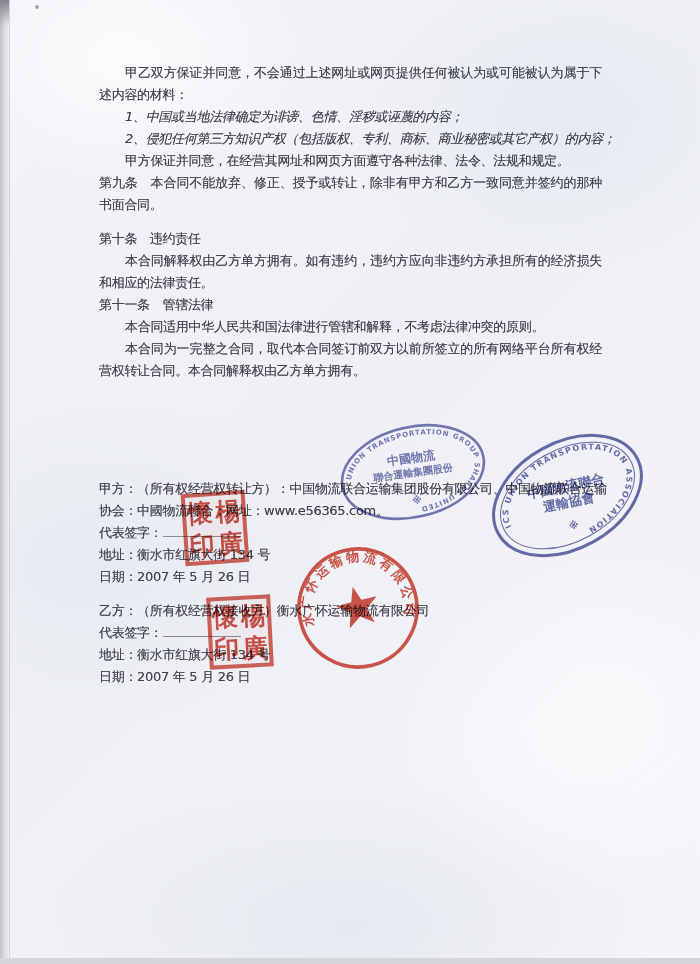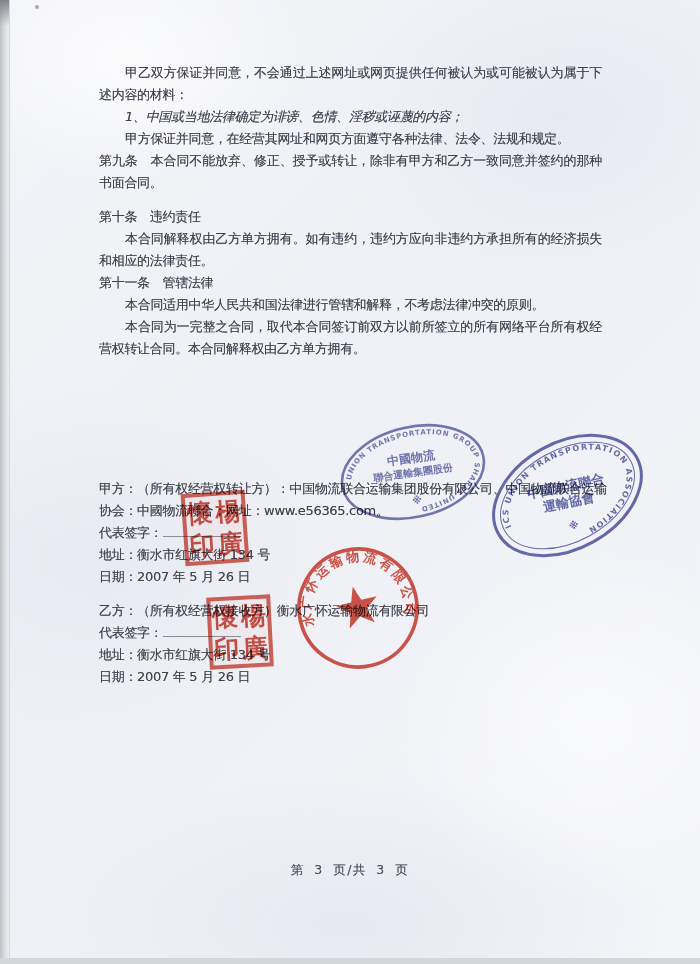--- a/index.html
+++ b/index.html
@@ -74,20 +74,21 @@
 
 <div class="paper">
   <div class="edge-left"></div>
   <div class="edge-bottom"></div>
   <div class="corner-mark"></div>
   <div class="speck"></div>
 
   <div class="doc">
     <p class="indent">甲乙双方保证并同意，不会通过上述网址或网页提供任何被认为或可能被认为属于下述内容的材料：</p>
     <p class="indent one-line">1、中国或当地法律确定为诽谤、色情、淫秽或诬蔑的内容；</p>
+    <p class="indent one-line">2、侵犯任何第三方知识产权（包括版权、专利、商标、商业秘密或其它产权）的内容；</p>
     <p class="indent">甲方保证并同意，在经营其网址和网页方面遵守各种法律、法令、法规和规定。</p>
     <p>第九条　本合同不能放弃、修正、授予或转让，除非有甲方和乙方一致同意并签约的那种书面合同。</p>
     <p class="gap-top">第十条　违约责任</p>
     <p class="indent">本合同解释权由乙方单方拥有。如有违约，违约方应向非违约方承担所有的经济损失和相应的法律责任。</p>
     <p>第十一条　管辖法律</p>
     <p class="indent">本合同适用中华人民共和国法律进行管辖和解释，不考虑法律冲突的原则。</p>
     <p class="indent">本合同为一完整之合同，取代本合同签订前双方以前所签立的所有网络平台所有权经营权转让合同。本合同解释权由乙方单方拥有。</p>
   </div>
 
   <div class="party party-a">
@@ -153,14 +154,13 @@
     <span>印</span>
     <span>廣</span>
   </div>
   <div class="stamp seal-square seal-b">
     <span>懷</span>
     <span>楊</span>
     <span>印</span>
     <span>廣</span>
   </div>
 
-  <div class="footer">第 3 页/共 3 页</div>
 </div>
 
 </body></html>

